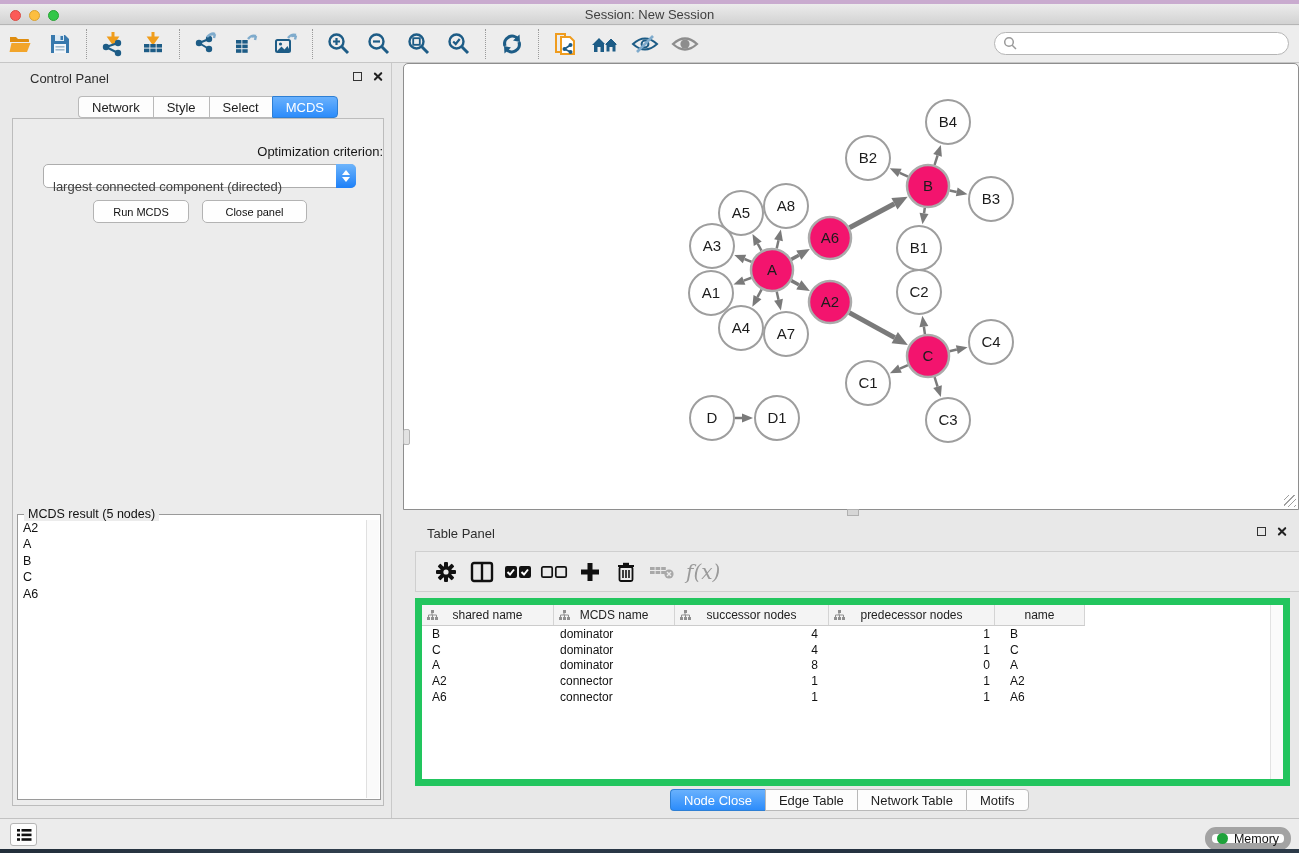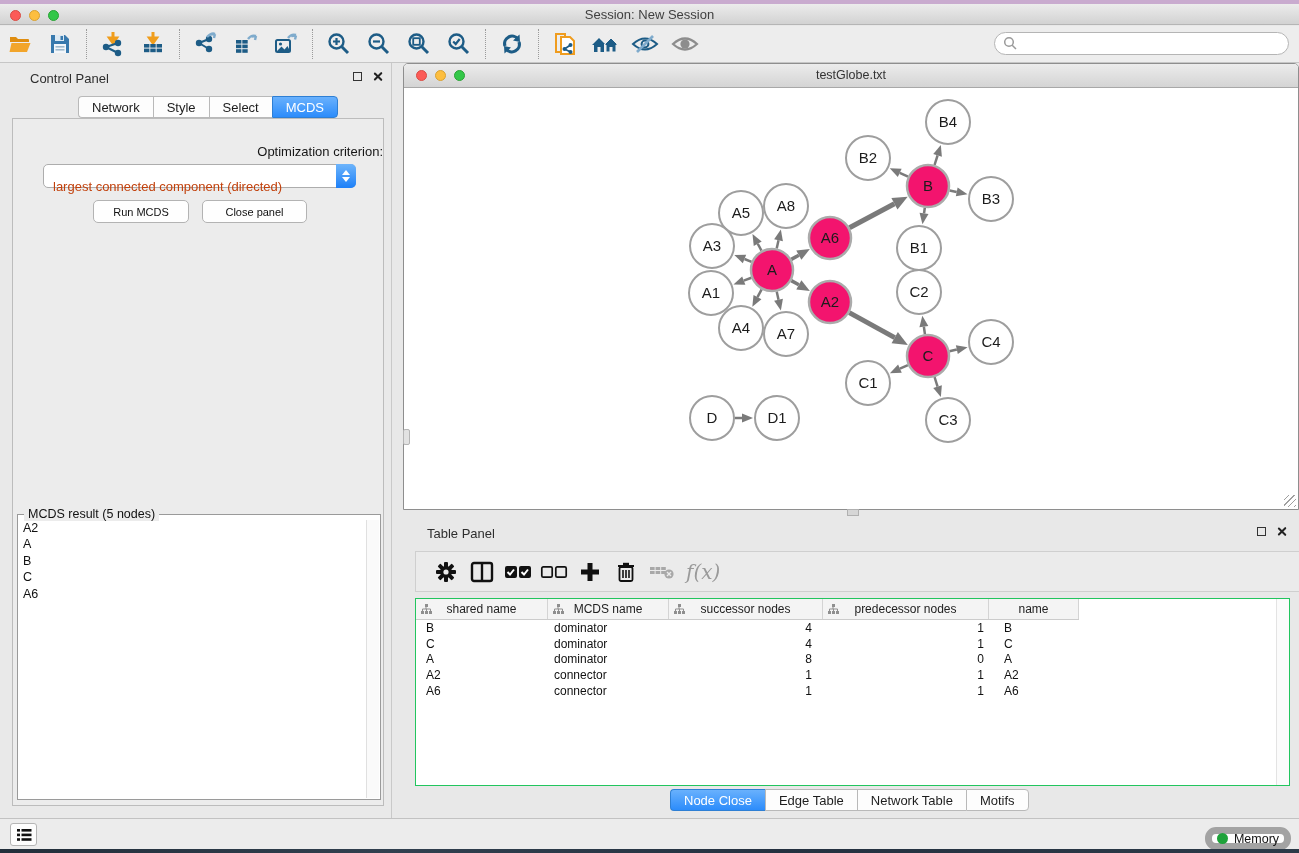--- a/index.html
+++ b/index.html
@@ -40,21 +40,21 @@
 
   #cp-tabs { position:absolute; left:78px; top:33px; display:flex; }
   .cp-tab { height:22px; padding:0 13px; background:#fdfdfd; border:1px solid #b9b9b9; border-right:none; font-size:13px; color:#1d1d1d; display:flex; align-items:center; }
   .cp-tab:first-child { border-radius:4px 0 0 4px; }
   .cp-tab:last-child { border-right:1px solid #b9b9b9; border-radius:0 4px 4px 0; }
   .cp-tab.active { background:linear-gradient(#69b1fd,#2c8cfb); color:#fff; border-color:#2e7fd4; }
 
   #cp-body { position:absolute; left:12px; top:55px; width:372px; height:688px; background:#ececec; border:1px solid #bcbcbc; }
   #opt-label { position:absolute; left:0; width:100%; top:25px; text-align:right; font-size:13px; color:#161616; }
   #opt-select { position:absolute; left:30px; top:45px; width:313px; height:24px; background:#fff; border:1px solid #adadad; border-radius:5px; display:flex; align-items:center; }
-  #opt-select .sel-text { padding-left:9px; font-size:13px; color:#c2410c; flex:1; white-space:nowrap; overflow:hidden;margin-top:20px; }
+  #opt-select .sel-text { padding-left:9px; font-size:13px; color:#404040; flex:1; white-space:nowrap; overflow:hidden;margin-top:20px; }
   #opt-select .stepper { width:20px; height:24px; margin-right:-1px; border-radius:0 5px 5px 0; background:linear-gradient(#6db4fb,#1d80f8); display:flex; flex-direction:column; align-items:center; justify-content:center; gap:2px; }
   .stepper .up,.stepper .dn { width:0; height:0; border-left:4px solid transparent; border-right:4px solid transparent; }
   .stepper .up { border-bottom:5px solid #fff; }
   .stepper .dn { border-top:5px solid #fff; }
   .cp-button { position:absolute; top:81px; height:23px; background:#fefefe; border:1px solid #b3b3b3; border-radius:5px; font-size:11px; color:#111; display:flex; align-items:center; justify-content:center; }
   #run-btn { left:80px; width:96px; }
   #closepanel-btn { left:189px; width:105px; }
 
   #result-group { position:absolute; left:4px; top:395px; width:364px; height:286px; border:1px solid #9a9a9a; background:#fff; }
   #result-legend { position:absolute; left:6px; top:-8px; background:#ececec; padding:0 4px; font-size:12.5px; color:#111; }
@@ -74,21 +74,21 @@
     background:repeating-linear-gradient(135deg, transparent 0 3px, #9f9f9f 3px 4px); }
   #net-handle { position:absolute; left:443px; bottom:-7px; width:12px; height:7px; background:#d6d6d6; border:1px solid #b0b0b0; }
 
   
   #table-panel { position:absolute; left:403px; top:518px; width:896px; height:300px; background:#e8e8e8; }
   #tp-title { position:absolute; left:12px; top:8px; font-size:13px; color:#2e2e2e;margin-left:12px; }
   #tp-toolbar { position:absolute; left:12px; top:33px; width:903px; height:41px; background:#ebebeb; border:1px solid #cfcfcf; display:flex; align-items:center; padding-left:12px; }
   .tpt-icon { width:30px; height:28px; margin:0 3px; display:flex; align-items:center; justify-content:center; }
   #fx-label { font-family:"DejaVu Serif", serif; font-style:italic; font-size:20px; color:#9a9a9a; margin-left:6px; }
 
-  #node-table { position:absolute; left:12px; top:80px; width:875px; height:188px; background:#fff; border:1px solid #22c55e; }
+  #node-table { position:absolute; left:12px; top:80px; width:875px; height:188px; background:#fff; border:7px solid #22c55e; }
   #nt-header { position:absolute; left:0; top:0; height:21px; display:flex; background:#f4f4f4; border-bottom:1px solid #cccccc; }
   .nt-hcell { position:relative; border-right:1px solid #d4d4d4; display:flex; align-items:center; justify-content:center; font-size:12px; color:#222; }
   .nt-hcell .tree-ic { position:absolute; left:5px; top:5px; }
   #nt-rows { position:absolute; left:0; top:21px; right:13px; }
   .nt-row { display:flex; height:15.8px; align-items:center; }
   .nt-cell { font-size:12px; color:#111; white-space:nowrap; overflow:hidden; }
   #nt-scroll { position:absolute; right:0; top:0; bottom:0; width:13px; background:#fbfbfb; border-left:1px solid #e3e3e3; }
 
   #tp-tabs { position:absolute; left:267px; top:271px; display:flex; }
   .tp-tab { height:22px; padding:0 13px; background:#fdfdfd; border:1px solid #b9b9b9; border-right:none; font-size:13px; color:#1d1d1d; display:flex; align-items:center; }
@@ -301,28 +301,20 @@
           <div class="result-item">B</div>
           <div class="result-item">C</div>
           <div class="result-item">A6</div>
         </div>
       <div id="result-scroll"></div>
     </div>
   </div>
 </div>
 
 <div id="net-window">
-  <div id="net-titlebar">
-    <div class="lights">
-      <span class="light red"></span>
-      <span class="light yellow"></span>
-      <span class="light green"></span>
-    </div>
-    <div id="net-title">testGlobe.txt</div>
-  </div>
   <div id="net-canvas">
     <svg id="graph-svg" width="892" height="420" viewBox="0 0 892 420">
         <g>
           <line x1="356.48901716798036" y1="161.67335414757676" x2="352.72201814184945" y2="154.74693658340058" stroke="#7a7a7a" stroke-width="2.5"></line>
           <polygon points="347.4665267258396,145.08361365718898 356.67519570257235,152.59696282230564 348.76884058112654,156.89691034449552" fill="#7a7a7a"></polygon>
         </g>
         <g>
           <line x1="371.7013313337195" y1="159.50819961728223" x2="373.5206092418099" y2="151.19150060886918" stroke="#7a7a7a" stroke-width="2.5"></line>
           <polygon points="375.87127490866965,140.4456004175103 377.91665932009306,152.15313656349363 369.1245591635267,150.22986465424472" fill="#7a7a7a"></polygon>
         </g>

